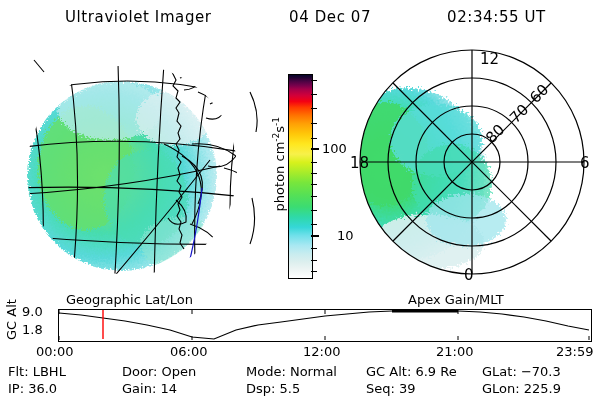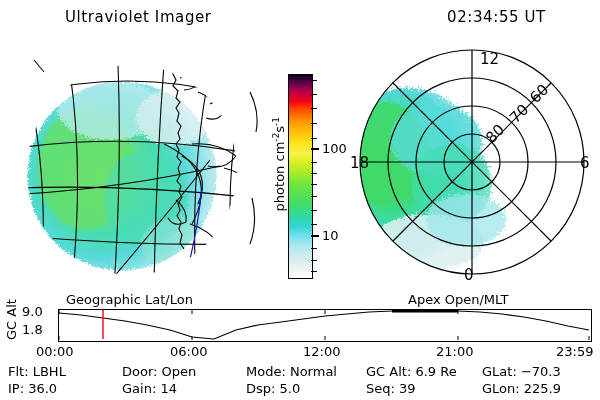--- a/index.html
+++ b/index.html
@@ -66,20 +66,21 @@
   .st-r1{top:17px;}
   .c0{left:8px;} .c1{left:122px;} .c2{left:246px;} .c3{left:366px;} .c4{left:482px;}
 </style>
 </head>
 <body>
 
 <div class="root">
 
   <div class="header">
     <div class="hdr-title">Ultraviolet Imager</div>
+    <div class="hdr-date">04 Dec 07</div>
     <div class="hdr-time">02:34:55 UT</div>
   </div>
 
   <div class="globe-wrap">
     <svg class="globe-svg" width="250" height="240" viewBox="0 0 250 240">
       <defs>
         <clipPath id="globeClip">
             <circle cx="118" cy="122" r="105"></circle>
           </clipPath>
         <clipPath id="auroraClip">
@@ -185,21 +186,21 @@
       <span class="ctick" style="top:122px;"></span>
       <span class="ctick" style="top:136px;"></span>
       <span class="ctick" style="top:150px;"></span>
       <span class="ctick major" style="top:161px;"></span>
       <span class="ctick" style="top:174px;"></span>
       <span class="ctick" style="top:186px;"></span>
       <span class="ctick" style="top:197px;"></span>
     </div>
 
     <span class="clab" style="top:88px;">100</span>
-    <span class="clab" style="top:175px;">10</span>
+    <span class="clab" style="top:175px;margin-left:15px;">10</span>
   </div>
 
   <div class="polar-wrap">
     <svg class="polar-svg" width="256" height="248" viewBox="0 0 256 248">
       <defs>
         <clipPath id="dialClip">
             <circle cx="132" cy="118" r="112"></circle>
           </clipPath>
         <filter id="noiseP" x="-12%" y="-12%" width="124%" height="124%">
           <feTurbulence type="fractalNoise" baseFrequency="0.5" numOctaves="3" seed="21" result="n2"></feTurbulence>
@@ -245,21 +246,21 @@
       <text x="240" y="124" font-size="15" font-family="DejaVu Sans, sans-serif" fill="#000">6</text>
       <text x="124" y="236" font-size="15" font-family="DejaVu Sans, sans-serif" fill="#000">0</text>
       <text x="10" y="124" font-size="15" font-family="DejaVu Sans, sans-serif" fill="#000">18</text>
       <text x="196" y="60" font-size="15" font-family="DejaVu Sans, sans-serif" fill="#000" transform="rotate(-45 196 60)">60</text>
       <text x="176" y="80" font-size="15" font-family="DejaVu Sans, sans-serif" fill="#000" transform="rotate(-45 176 80)">70</text>
       <text x="152" y="100" font-size="15" font-family="DejaVu Sans, sans-serif" fill="#000" transform="rotate(-45 152 100)">80</text>
     </svg>
   </div>
 
   <div class="cap-left">Geographic Lat/Lon</div>
-  <div class="cap-right">Apex Open/MLT</div>
+  <div class="cap-right">Apex Gain/MLT</div>
 
   <div class="alt-wrap">
     <div class="alt-ylabel">GC Alt</div>
     <span class="alt-tick-hi">9.0</span>
     <span class="alt-tick-lo">1.8</span>
     <div class="alt-box"></div>
     <svg class="alt-svg" width="600" height="36" viewBox="0 0 600 36">
 
       <g stroke="#000" stroke-width="1">
         <line x1="59" y1="34" x2="59" y2="30"></line>
@@ -292,21 +293,21 @@
   </div>
 
   <div class="status">
     <span class="st st-r0 c0">Flt: LBHL</span>
     <span class="st st-r1 c0">IP: 36.0</span>
 
     <span class="st st-r0 c1">Door: Open</span>
     <span class="st st-r1 c1">Gain: 14</span>
 
     <span class="st st-r0 c2">Mode: Normal</span>
-    <span class="st st-r1 c2">Dsp:   5.0</span>
+    <span class="st st-r1 c2">Dsp:   5.5</span>
 
     <span class="st st-r0 c3">GC Alt: 6.9 Re</span>
     <span class="st st-r1 c3">Seq: 39</span>
 
     <span class="st st-r0 c4">GLat: −70.3</span>
     <span class="st st-r1 c4">GLon: 225.9</span>
   </div>
 
 </div>
 

